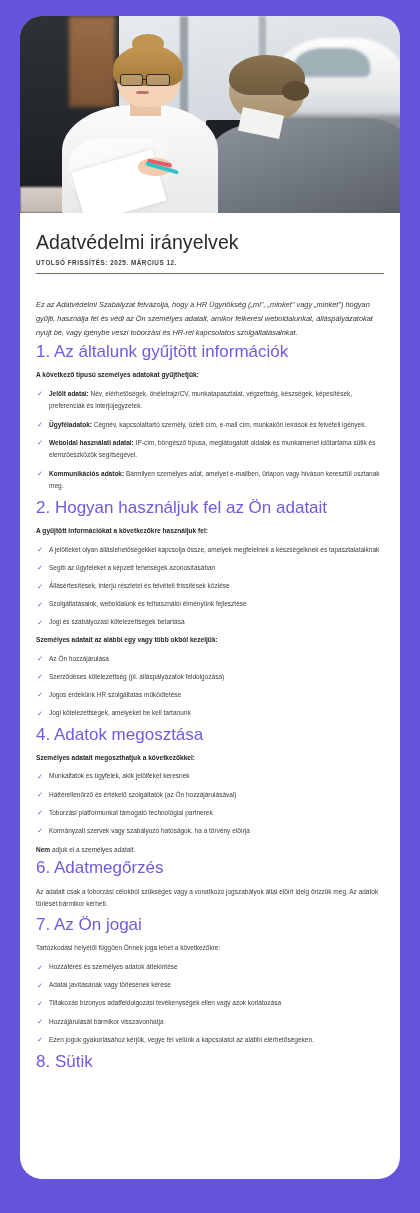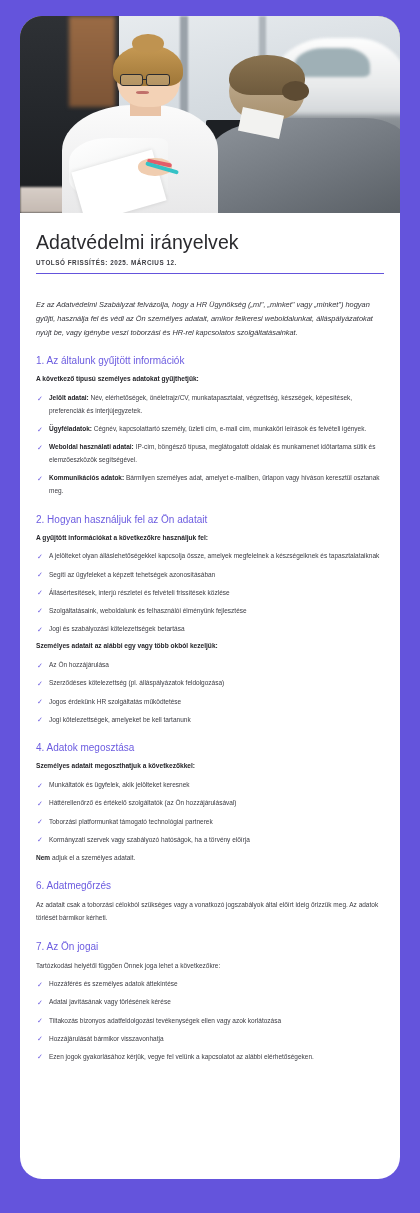--- a/index.html
+++ b/index.html
@@ -170,23 +170,23 @@
 
   .intro {
     margin-top: 24px;
     font-size: 7.4px;
     font-style: italic;
     line-height: 1.85;
     color: #33333a;
   }
 
   h2.sec {
-    margin-top: 16px;
+    margin-top: 3px;
     margin-bottom: 7px;
-    font-size: 10px;
+    font-size: 17px;
     font-weight: 400;
     color: #6C5CE0;
     line-height: 1.2;
   }
 
   .lead {
     font-size: 6.6px;
     font-weight: 700;
     color: #26262b;
     margin-bottom: 8px;
@@ -332,16 +332,20 @@
         <p class="para">Tartózkodási helyétől függően Önnek joga lehet a következőkre:</p>
         <ul class="checks" style="margin-top:6px;">
           <li><span class="tick">✓</span><span>Hozzáférés és személyes adatok áttekintése</span></li>
           <li><span class="tick">✓</span><span>Adatai javításának vagy törlésének kérése</span></li>
           <li><span class="tick">✓</span><span>Tiltakozás bizonyos adatfeldolgozási tevékenységek ellen vagy azok korlátozása</span></li>
           <li><span class="tick">✓</span><span>Hozzájárulását bármikor visszavonhatja</span></li>
           <li><span class="tick">✓</span><span>Ezen jogok gyakorlásához kérjük, vegye fel velünk a kapcsolatot az alábbi elérhetőségeken.</span></li>
         </ul>
       </div>
 
+      <div class="sec-block">
+        <h2 class="sec">8. Sütik</h2>
+
+      </div>
 
     </div>
   </div>
 </div>
 
 </body></html>

